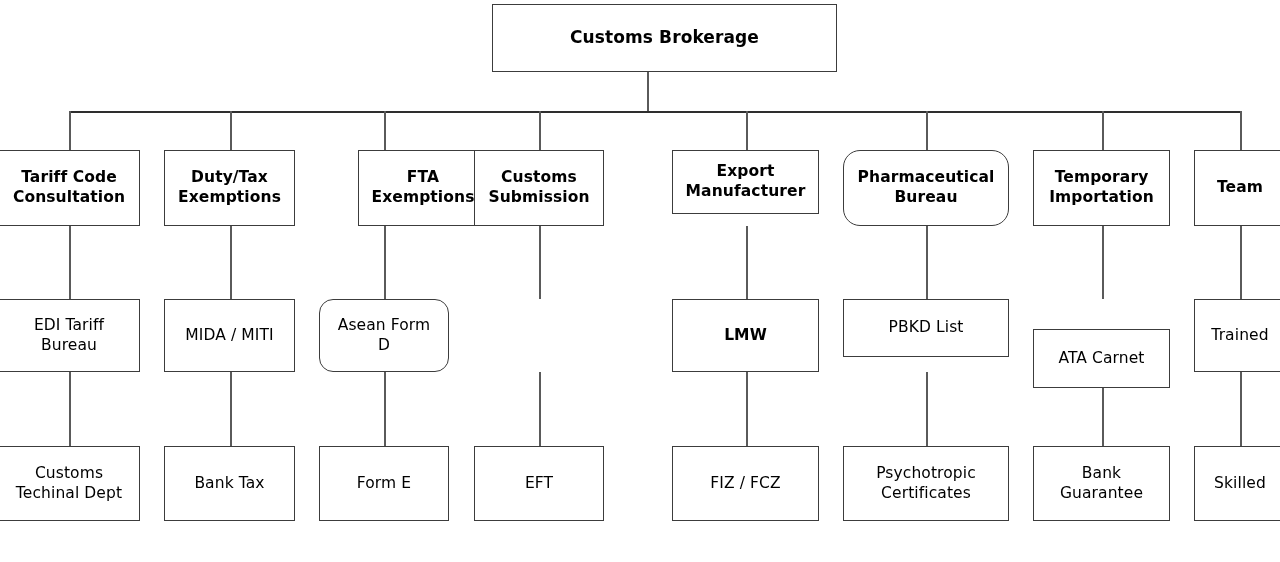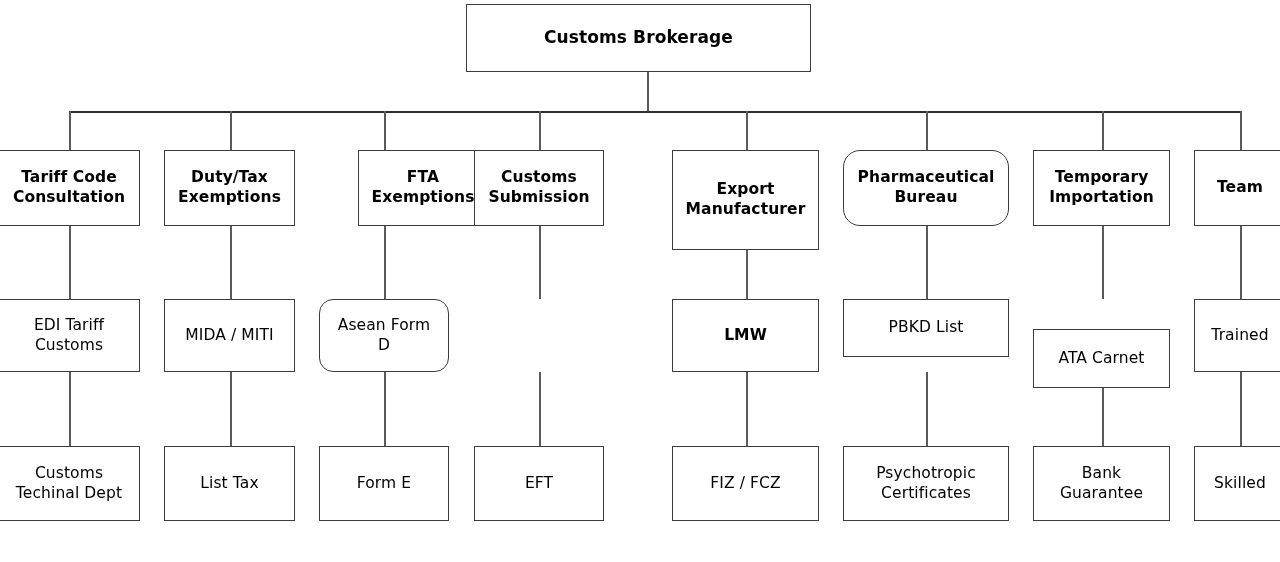--- a/index.html
+++ b/index.html
@@ -55,52 +55,52 @@
     background: #5a5a5a;
     z-index: 1;
   }
   .connector.v { width: 2px; }
   .connector.bus { background: #2e2e2e; height: 2px; }
 </style>
 </head>
 <body>
 
 <div id="canvas">
-    <div class="node root" style="left: 466px; top: 4px; width: 345px; height: 68px;">
+    <div class="node root" style="left: 492px; top: 4px; width: 345px; height: 68px;">
       <span class="label">Customs Brokerage</span>
     </div>
     <div class="connector v" style="left: 647px; top: 72px; width: 2px; height: 41px;"></div>
     <div class="connector bus" style="left: 69px; top: 111px; width: 1173px; height: 2px;"></div>
     <div class="connector v" style="left: 69px; top: 111px; width: 2px; height: 39px;"></div>
     <div class="node level1" style="left: -2px; top: 150px; width: 142px; height: 76px;">
       <span class="label">Tariff Code
 Consultation</span>
     </div>
     <div class="connector v" style="left: 69px; top: 226px; width: 2px; height: 73px;"></div>
     <div class="node level2" style="left: -2px; top: 299px; width: 142px; height: 73px;">
       <span class="label">EDI Tariff
-Customs</span>
+Bureau</span>
     </div>
     <div class="connector v" style="left: 69px; top: 372px; width: 2px; height: 74px;"></div>
     <div class="node level3" style="left: -2px; top: 446px; width: 142px; height: 75px;">
       <span class="label">Customs
 Techinal Dept</span>
     </div>
     <div class="connector v" style="left: 230px; top: 111px; width: 2px; height: 39px;"></div>
     <div class="node level1" style="left: 164px; top: 150px; width: 131px; height: 76px;">
       <span class="label">Duty/Tax
 Exemptions</span>
     </div>
     <div class="connector v" style="left: 230px; top: 226px; width: 2px; height: 73px;"></div>
     <div class="node level2" style="left: 164px; top: 299px; width: 131px; height: 73px;">
       <span class="label">MIDA / MITI</span>
     </div>
     <div class="connector v" style="left: 230px; top: 372px; width: 2px; height: 74px;"></div>
     <div class="node level3" style="left: 164px; top: 446px; width: 131px; height: 75px;">
-      <span class="label">List Tax</span>
+      <span class="label">Bank Tax</span>
     </div>
     <div class="connector v" style="left: 384px; top: 111px; width: 2px; height: 39px;"></div>
     <div class="node level1" style="left: 319px; top: 150px; width: 130px; height: 76px; margin-left: 39px;">
       <span class="label">FTA
 Exemptions</span>
     </div>
     <div class="connector v" style="left: 384px; top: 226px; width: 2px; height: 73px;"></div>
     <div class="node level2" style="left: 319px; top: 299px; width: 130px; height: 73px; border-radius: 14px;">
       <span class="label">Asean Form
 D</span>
@@ -113,21 +113,21 @@
     <div class="node level1" style="left: 474px; top: 150px; width: 130px; height: 76px;">
       <span class="label">Customs
 Submission</span>
     </div>
     <div class="connector v" style="left: 539px; top: 226px; width: 2px; height: 73px;"></div>
     <div class="connector v" style="left: 539px; top: 372px; width: 2px; height: 74px;"></div>
     <div class="node level3" style="left: 474px; top: 446px; width: 130px; height: 75px;">
       <span class="label">EFT</span>
     </div>
     <div class="connector v" style="left: 746px; top: 111px; width: 2px; height: 39px;"></div>
-    <div class="node level1" style="left: 672px; top: 150px; width: 147px; height: 100px;">
+    <div class="node level1" style="left: 672px; top: 150px; width: 147px; height: 64px;">
       <span class="label">Export
 Manufacturer</span>
     </div>
     <div class="connector v" style="left: 746px; top: 226px; width: 2px; height: 73px;"></div>
     <div class="node level2" style="left: 672px; top: 299px; width: 147px; height: 73px; font-weight: bold;">
       <span class="label">LMW</span>
     </div>
     <div class="connector v" style="left: 746px; top: 372px; width: 2px; height: 74px;"></div>
     <div class="node level3" style="left: 672px; top: 446px; width: 147px; height: 75px;">
       <span class="label">FIZ / FCZ</span>

